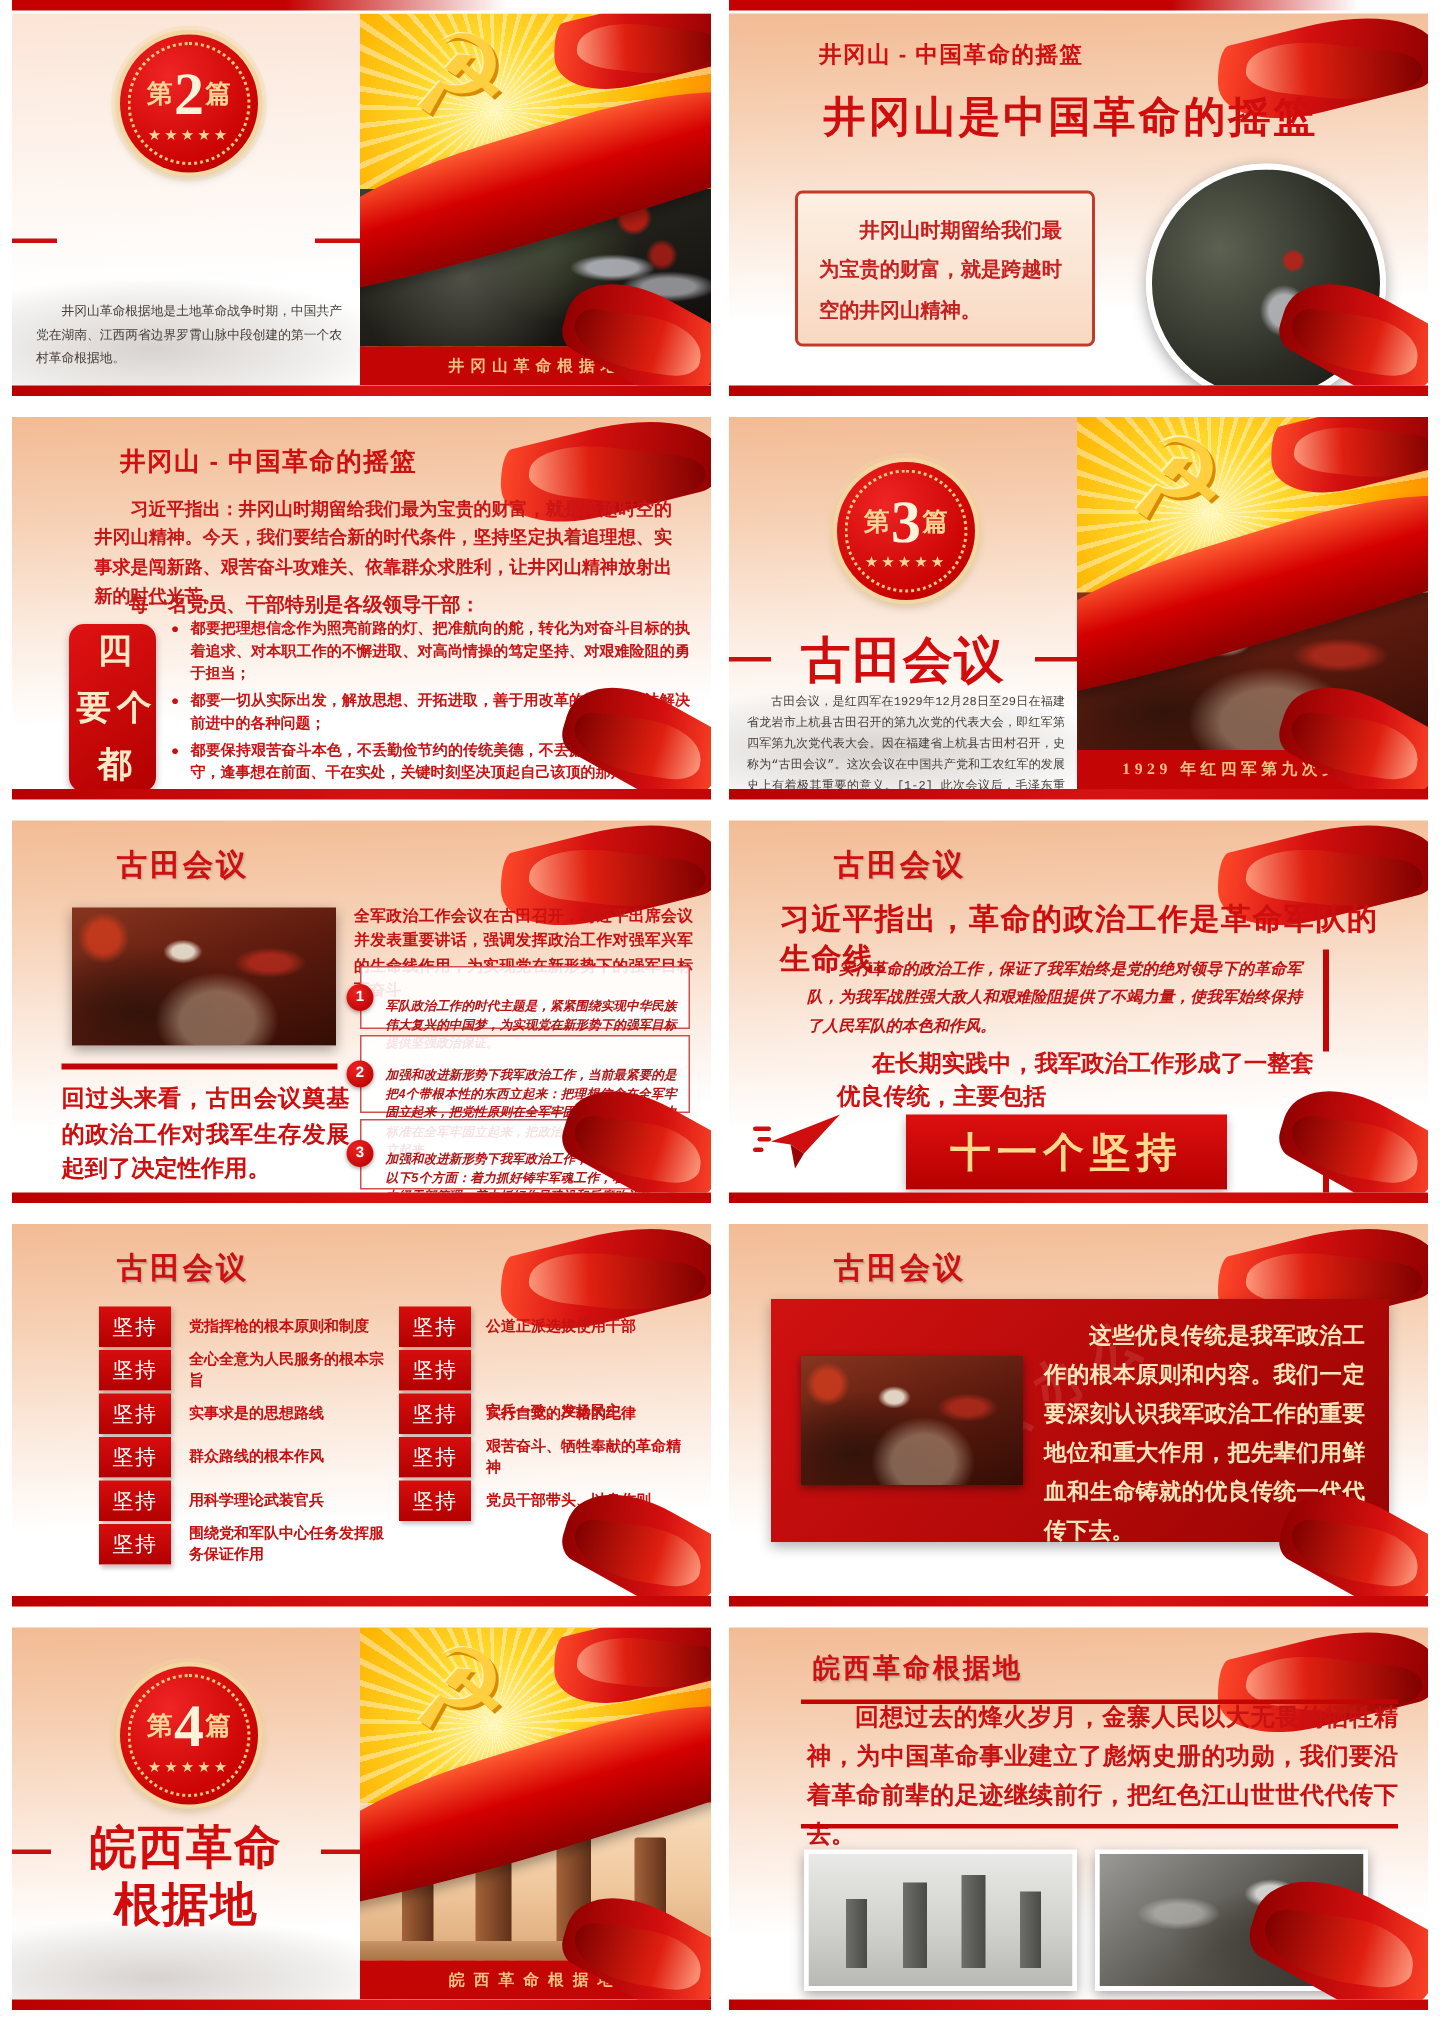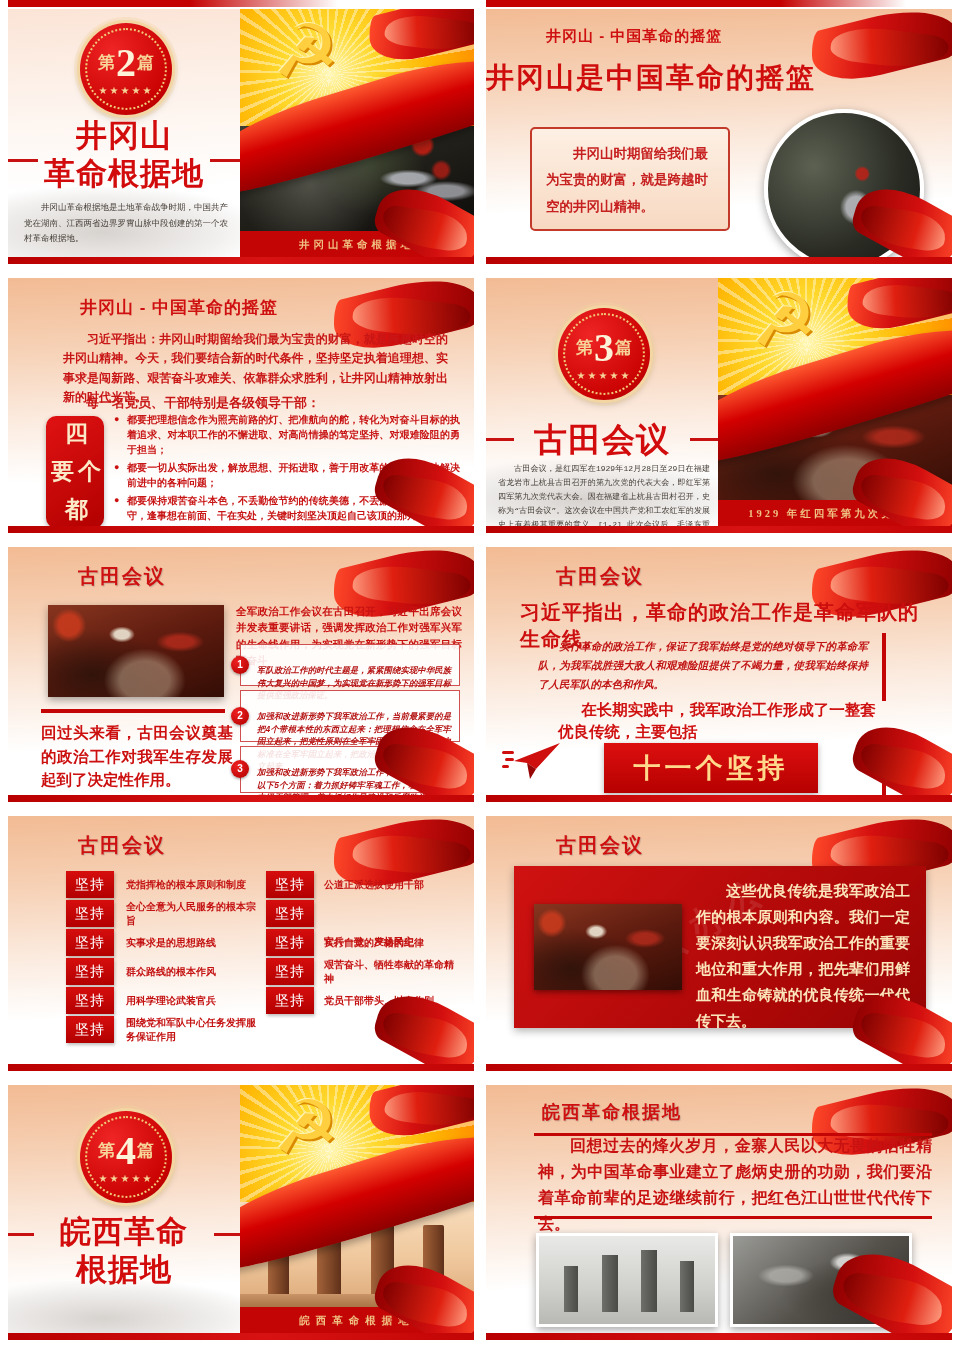--- a/index.html
+++ b/index.html
@@ -77,21 +77,21 @@
       linear-gradient(160deg,#87351f 0%,#5c1a0e 50%,#330d05 100%);}
   .ph-sepia{background:linear-gradient(180deg,#f8ddbd 0%,#efc79c 55%,#dba878 100%);}
   .pillar{position:absolute;bottom:10%;background:linear-gradient(90deg,#a3633a,#7c4526 60%,#5f३01a);
     background:linear-gradient(90deg,#a3633a,#7c4526 60%,#5f301a);border-radius:2px 2px 0 0;}
   .ph-ground{position:absolute;left:0;right:0;bottom:0;height:12%;background:linear-gradient(180deg,#c89468,#a97546);}
   
   .content-title{position:absolute;left:70px;top:16px;font-size:20px;font-weight:bold;color:#cf1010;
     letter-spacing:2px;text-shadow:1px 1px 1px rgba(120,120,120,.35);}
   
   .s2-header{position:absolute;left:60px;top:18px;font-size:15px;font-weight:bold;color:#cf1010;letter-spacing:1px;}
-  .s2-title{position:absolute;left:0;right:10px;top:50px;text-align:left;font-size:28px;font-weight:bold;
+  .s2-title{position:absolute;left:0;right:10px;top:50px;text-align:center;font-size:28px;font-weight:bold;
     color:#cf0d0d;letter-spacing:2px;}
   .s2-box{position:absolute;left:44px;top:118px;width:200px;height:104px;border:2px solid #c43a2a;border-radius:5px;
     background:linear-gradient(180deg,#fdf0e4,#f8d9c2);padding:12px 14px;box-sizing:border-box;
     font-size:13.5px;font-weight:bold;color:#c62020;line-height:1.95;text-indent:2em;}
   .s2-circle{position:absolute;left:278px;top:100px;width:152px;height:152px;border-radius:50%;
     border:4px solid #ffffff;box-shadow:0 3px 10px rgba(0,0,0,.35);
     background:
       radial-gradient(circle at 62% 40%,rgba(200,30,20,.8) 0 4%,transparent 6%),
       radial-gradient(ellipse at 58% 62%,rgba(190,192,198,.85) 0 8%,transparent 13%),
       radial-gradient(circle at 30% 35%,#5c6152,#2a2c24 60%,#15130f);}
@@ -172,24 +172,20 @@
   <div class="cell" style="left:8px;top:9px;">
     <section class="slide pale">
       <div class="badge" style="left:72px;top:14px;">
         <div class="badge-row">
           <span class="badge-pre">第</span>
           <span class="badge-num">2</span>
           <span class="badge-suf">篇</span>
         </div>
         <div class="badge-stars">★★★★★</div>
       </div>
-      <div class="sect-title" style="top:108px;">
-        <div>井冈山</div>
-        <div>革命根据地</div>
-      </div>
       <div class="dash" style="left:0;top:150px;width:30px;"></div>
       <div class="dash" style="left:202px;top:150px;width:30px;"></div>
       <div class="inkblob" style="left:-10px;top:178px;width:260px;height:90px;"></div>
       <div class="smallpara" style="left:16px;top:192px;width:204px;">井冈山革命根据地是土地革命战争时期，中国共产党在湖南、江西两省边界罗霄山脉中段创建的第一个农村革命根据地。</div>
       <div class="sunside">
         <div class="sun"></div>
         <div class="emblem">☭</div>
         <div class="photo-bottom ph-forest"></div>
         <div class="swoosh"></div>
         <div class="flagwave sunflag"></div>

